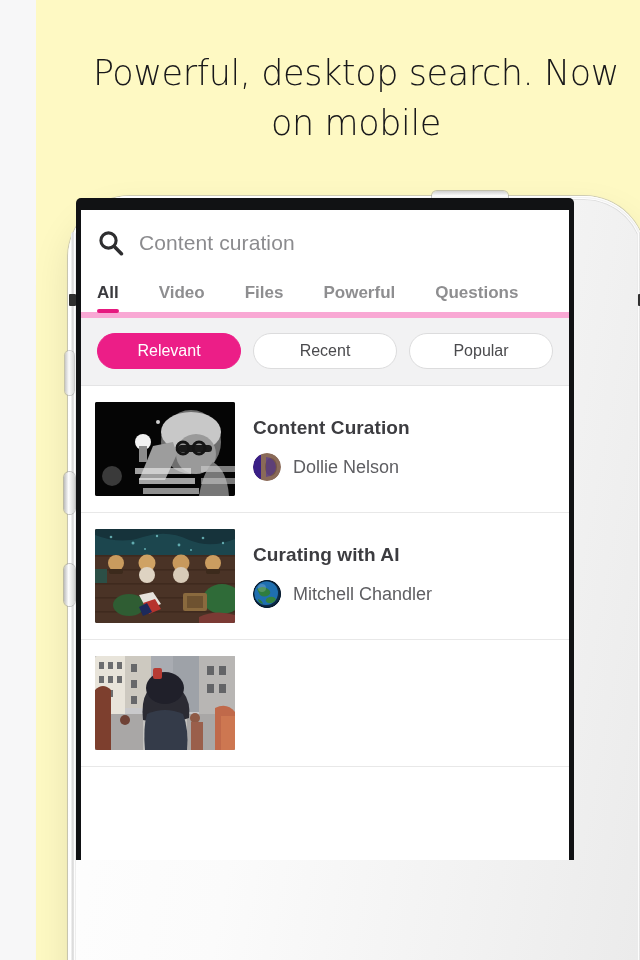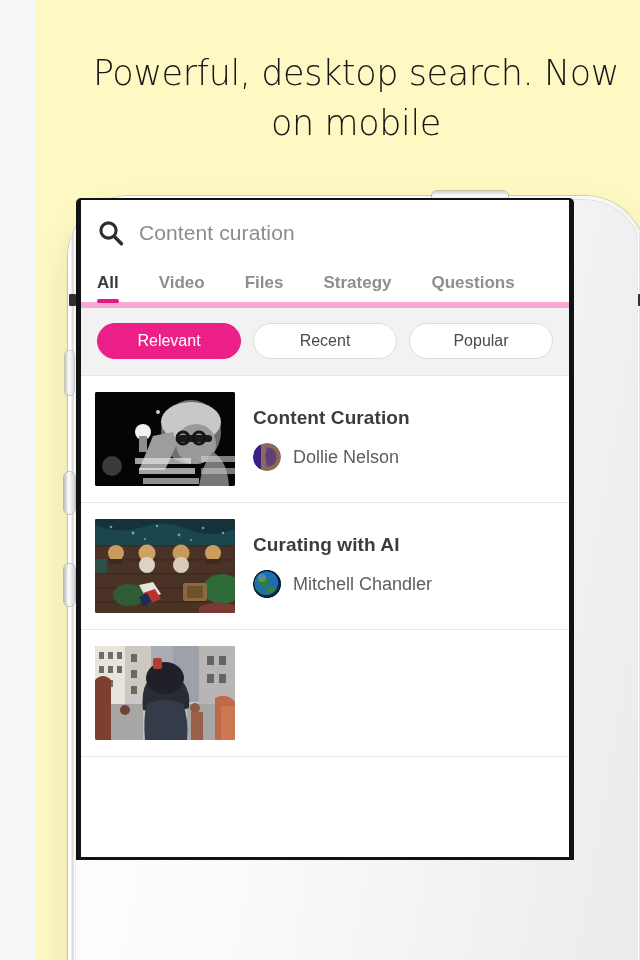--- a/index.html
+++ b/index.html
@@ -107,21 +107,21 @@
                       repeating-linear-gradient(90deg, rgba(255,255,255,.25) 0 1px, transparent 1px 2px);
     box-shadow: 0 0 0 5px #fafafa, 0 0 0 6px rgba(210,210,210,.7);
   }
 
   
   .screen-frame {
     position: absolute; left: 40px; top: 198px;
     width: 498px; height: 662px;
     background: #111214;
     border-radius: 5px 5px 0 0;
-    padding: 2px 5px 0 5px;
+    padding: 12px 5px 0 5px;
     overflow: hidden;
   }
   .screen {
     width: 488px; height: 657px; background: #fff; overflow: hidden; position: relative;
   }
 
   
   .search-row {
     display: flex; align-items: center; gap: 14px;
     height: 66px; padding: 0 18px 0 16px; background: #fff;
@@ -217,21 +217,21 @@
           <line x1="17.3" y1="17.6" x2="24.4" y2="24.7" stroke="#2e2e30" stroke-width="3.6" stroke-linecap="round"></line>
         </svg>
       </span>
       <span class="search-value" title="Search">Content curation</span>
     </div>
 
     <div class="tabs">
       <div class="tab active">All</div>
       <div class="tab">Video</div>
       <div class="tab">Files</div>
-      <div class="tab">Strategy</div>
+      <div class="tab">Powerful</div>
       <div class="tab">Questions</div>
     </div>
 
     <div class="filters">
       <div class="pill active">Relevant</div>
       <div class="pill">Recent</div>
       <div class="pill">Popular</div>
     </div>
 
     <div class="results">

